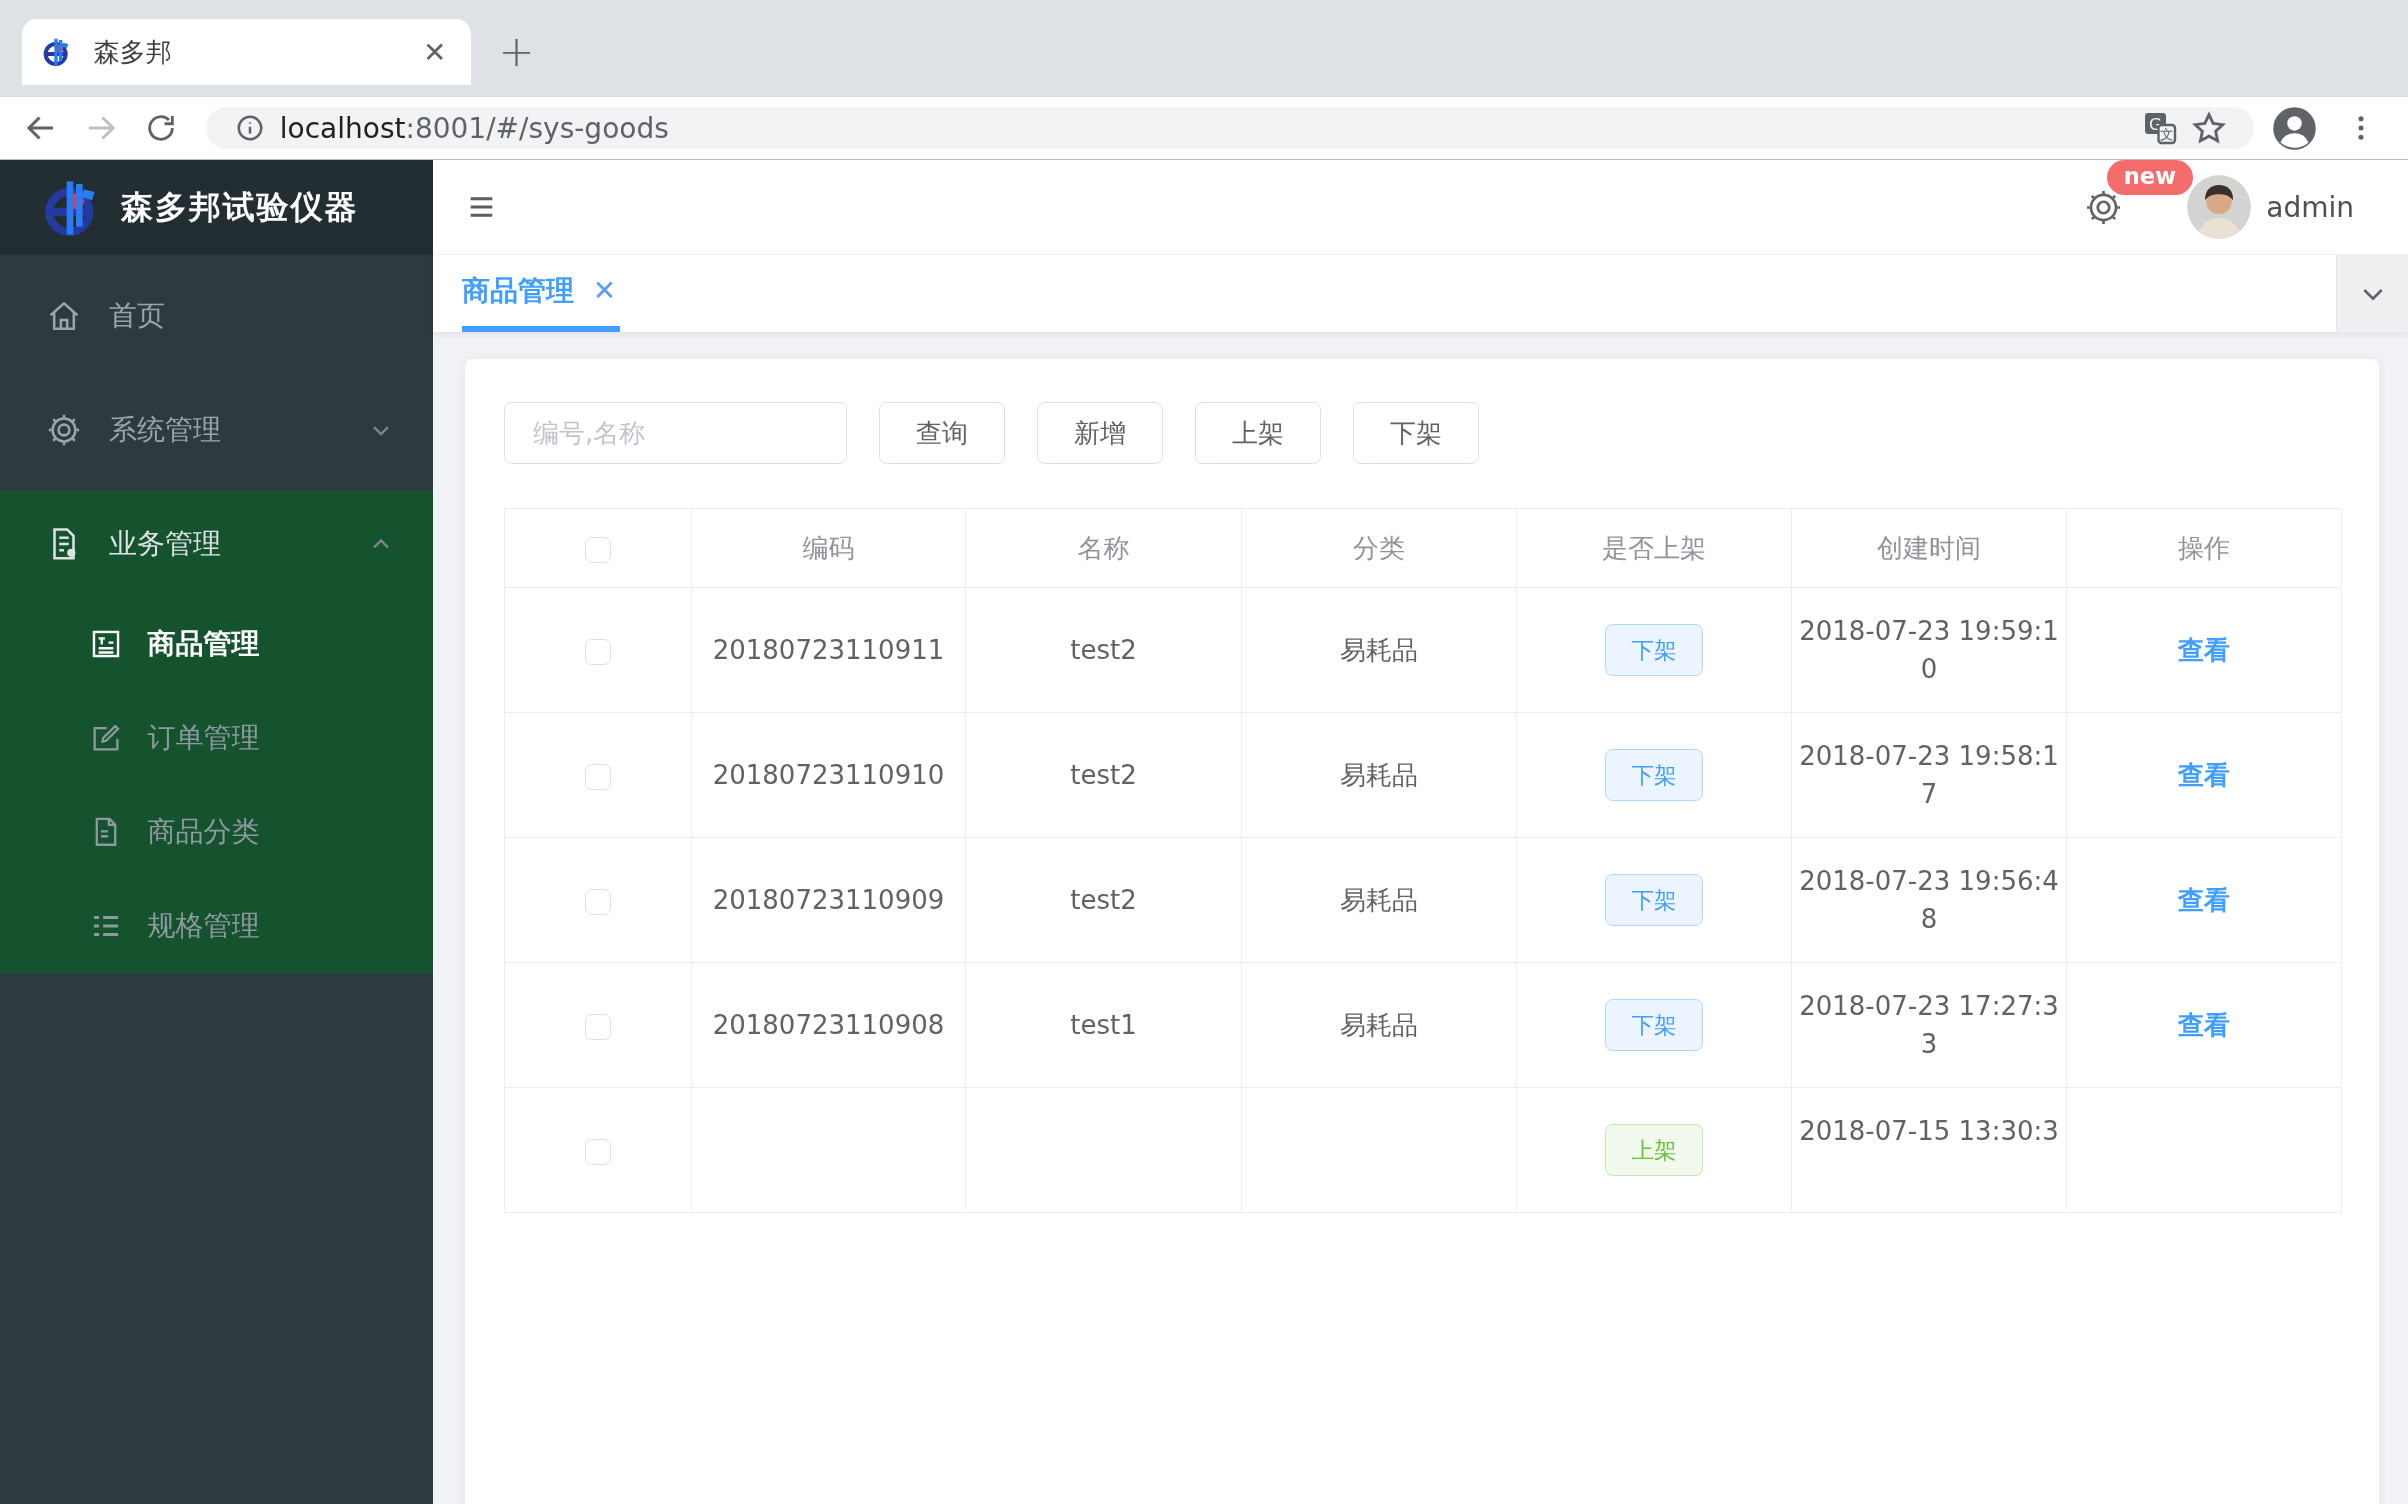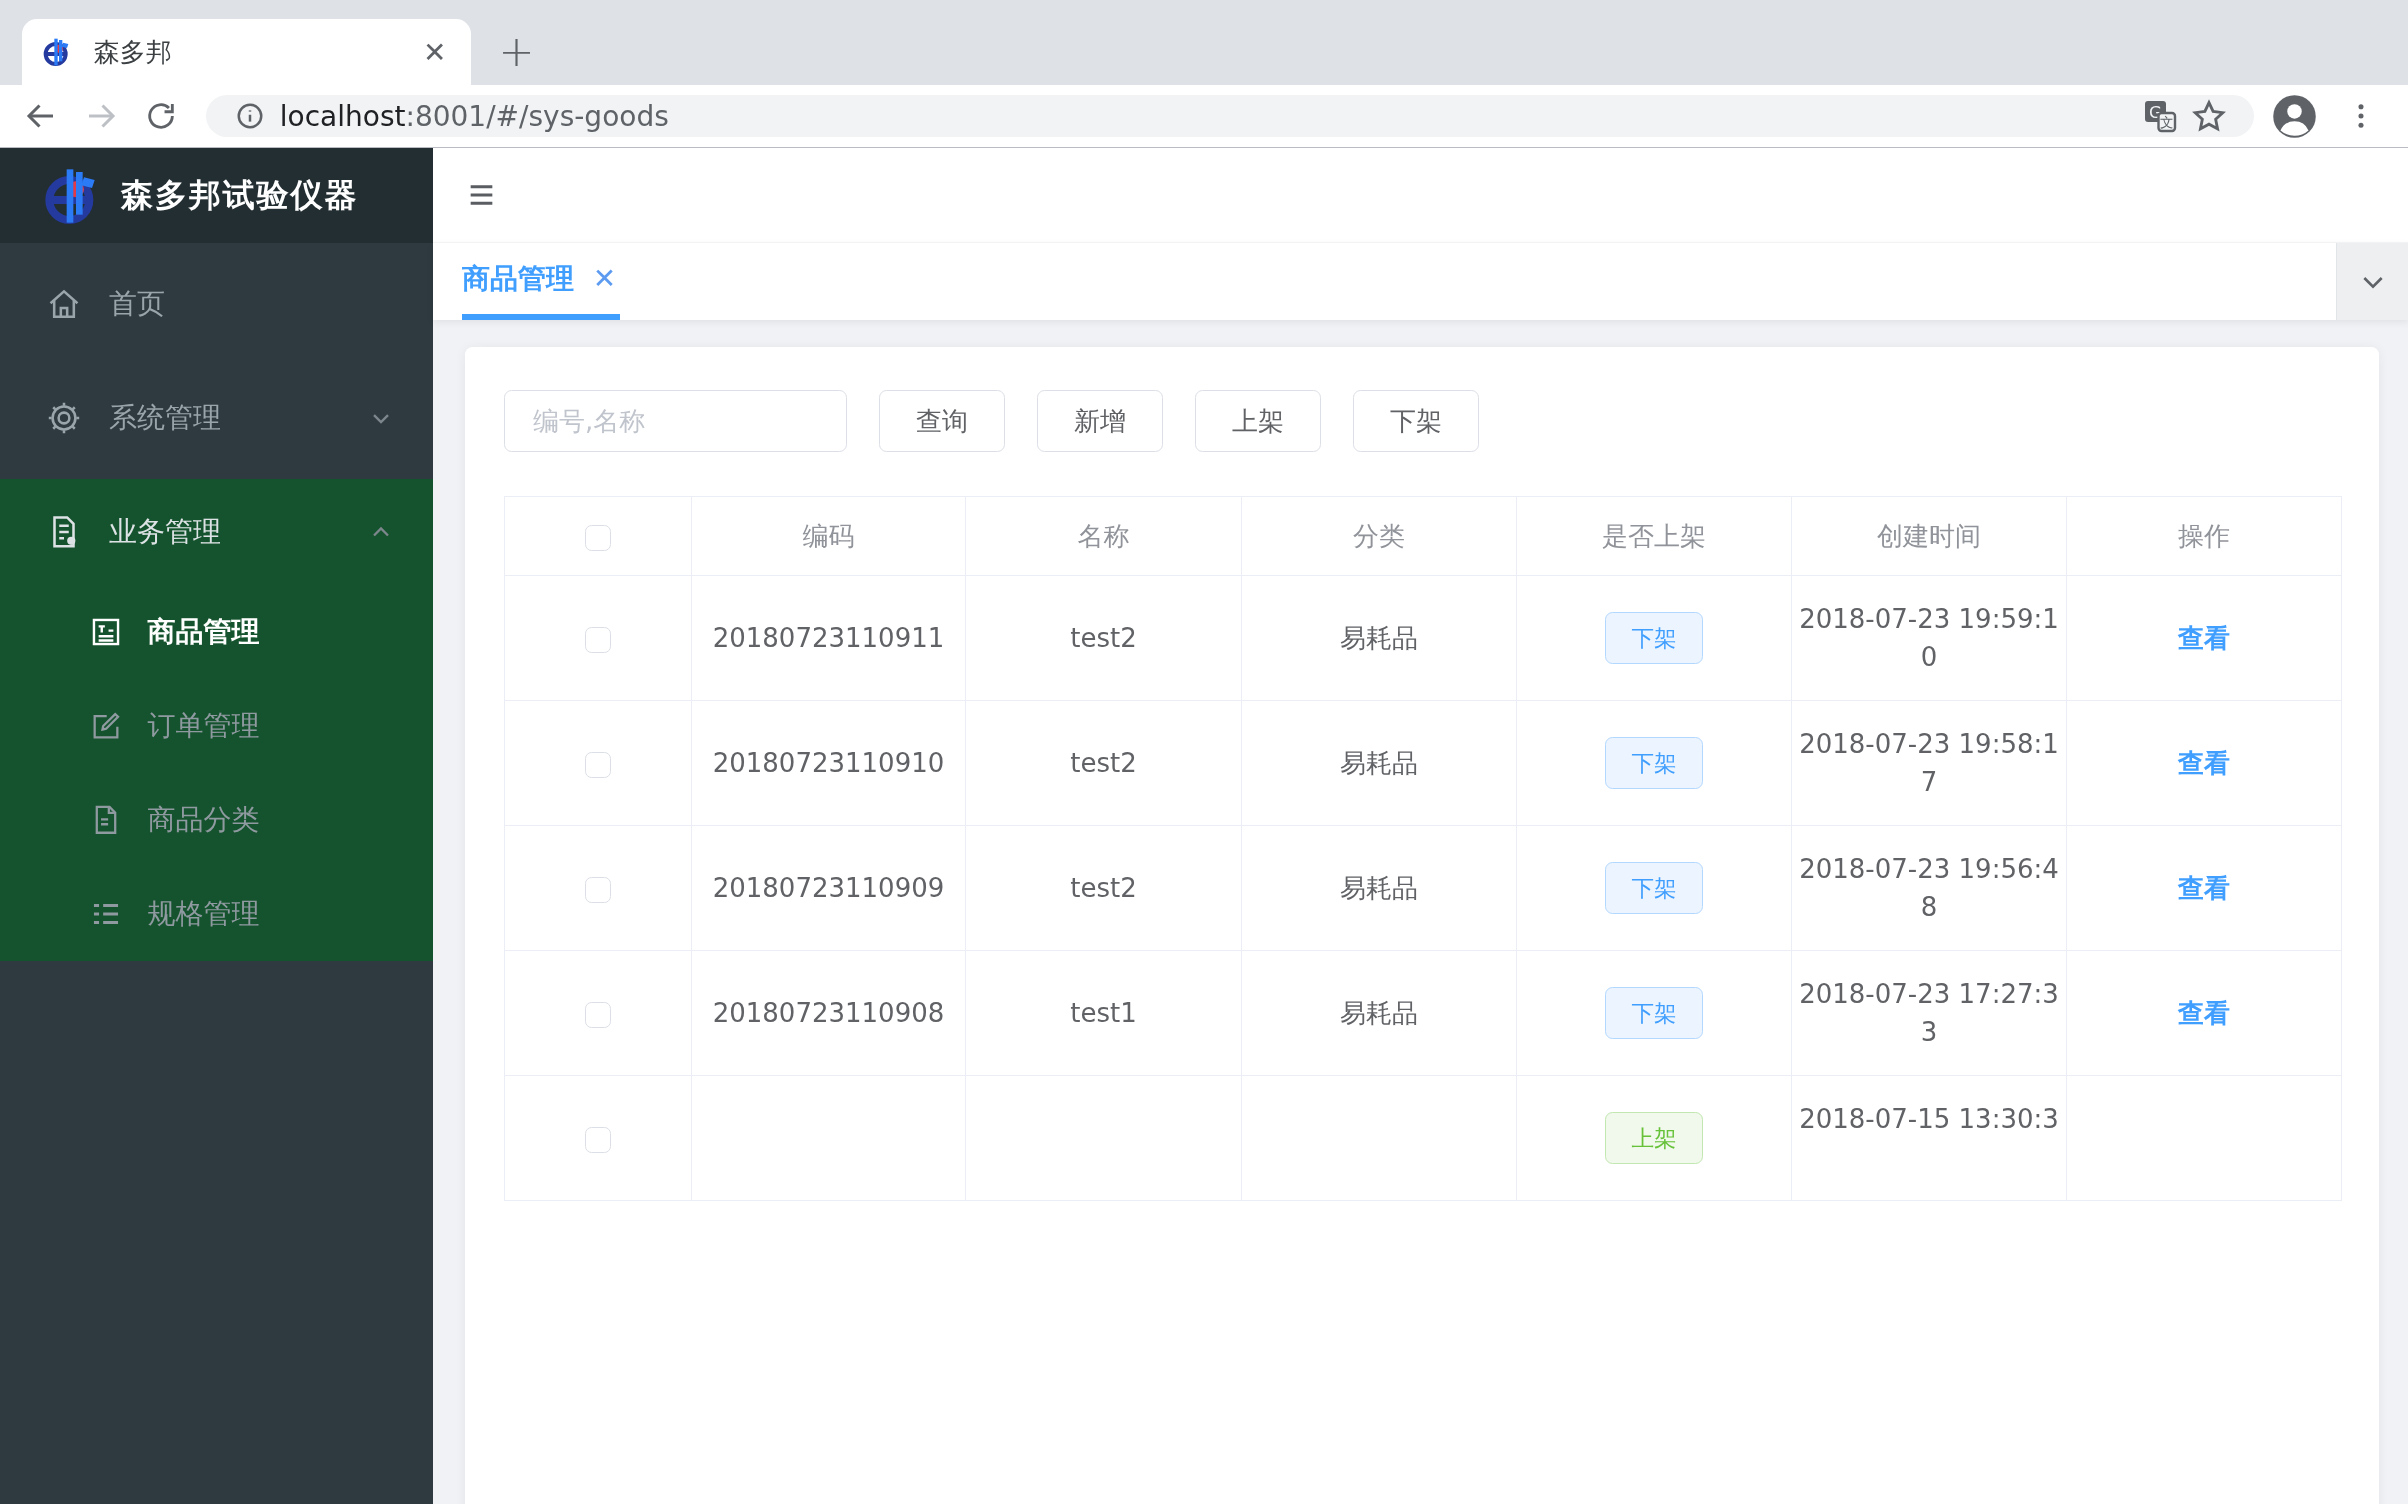--- a/index.html
+++ b/index.html
@@ -1,21 +1,21 @@
 <!DOCTYPE html>
 <html style="font-size:15px"><head>
 <meta charset="utf-8">
 <style>
   * { margin:0; padding:0; box-sizing:border-box; }
   html,body { width:2409px; height:1505px; overflow:hidden; }
   body { font-family:"DejaVu Sans","Liberation Sans",sans-serif; background:#f0f2f5; position:relative; }
   svg { display:block; }
 
   
-  .tabstrip { position:relative; height:85px; background:#dee1e6; }
+  .tabstrip { position:relative; height:97px; background:#dee1e6; }
   .browser-tab { position:absolute; left:21.7px; top:19px; width:449px; height:66px; background:#fff;
     border-radius:15px 15px 0 0; display:flex; align-items:center; padding:0 19px; }
   .browser-tab .favicon { width:32px; height:32px; }
   .browser-tab .tab-title { margin-left:21px; font-size:26px; color:#3c4043; flex:1; white-space:nowrap; overflow:hidden; }
   .tab-close { width:34px; height:34px; display:flex; align-items:center; justify-content:center;
     color:#5f6368; font-size:28px; border-radius:50%; }
   .newtab-btn { position:absolute; left:492px; top:26px; width:49px; height:49px; display:flex; align-items:center;
     justify-content:center; color:#5f6368; font-size:43px; font-weight:300; border-radius:50%; }
 
   .urlrow { height:63px; background:#fff; display:flex; align-items:center; border-bottom:0.9px solid #b9bcc0; position:relative; }
@@ -255,20 +255,41 @@
     </div>
   </aside>
 
   <div class="main">
     <div class="topbar">
       <span class="hamburger">
         <svg width="40" height="40" viewBox="0 0 24 24" fill="none" stroke="currentColor" stroke-width="1.8">
             <path d="M4 7h13M4 12h13M4 17h13"></path>
           </svg>
       </span>
+      <div class="topbar-right">
+        <span class="gear-wrap">
+          <span class="hdr-gear">
+            <svg width="43" height="43" viewBox="0 0 24 24" fill="none" stroke="currentColor" stroke-width="1.5">
+                <circle cx="12" cy="12" r="3.2"></circle>
+                <path d="M12 4.4V2.8M12 21.2v-1.6M4.4 12H2.8M21.2 12h-1.6M6.7 6.7 5.5 5.5M18.5 18.5l-1.2-1.2M6.7 17.3l-1.2 1.2M18.5 5.5l-1.2 1.2"></path>
+                <circle cx="12" cy="12" r="7"></circle>
+              </svg>
+          </span>
+          <span class="new-badge">new</span>
+        </span>
+        <span class="user-avatar">
+          <svg width="64" height="64" viewBox="0 0 48 48">
+              <circle cx="24" cy="24" r="24" fill="#d3d3d1"></circle>
+              <path d="M8 48a16 16 0 0 1 32 0z" fill="#e9e1d4"></path>
+              <circle cx="24" cy="20" r="9.5" fill="#d9a886"></circle>
+              <path d="M13.5 19c0-8 4.5-11.5 10.5-11.5S35 11 34.5 19c-2.5-3-5-4.5-10.5-4.5S16 16 13.5 19z" fill="#38302a"></path>
+            </svg>
+        </span>
+        <span class="username">admin</span>
+      </div>
     </div>
 
     <div class="tagsbar">
       <div class="tag-tab">
         <span class="tag-label">商品管理</span>
         <span class="tag-close">✕</span>
       </div>
       <div class="tags-dropdown">
         <svg width="32" height="32" viewBox="0 0 24 24" fill="none" stroke="currentColor" stroke-width="2">
             <path d="M5.5 9l6.5 6.5L18.5 9"></path>

